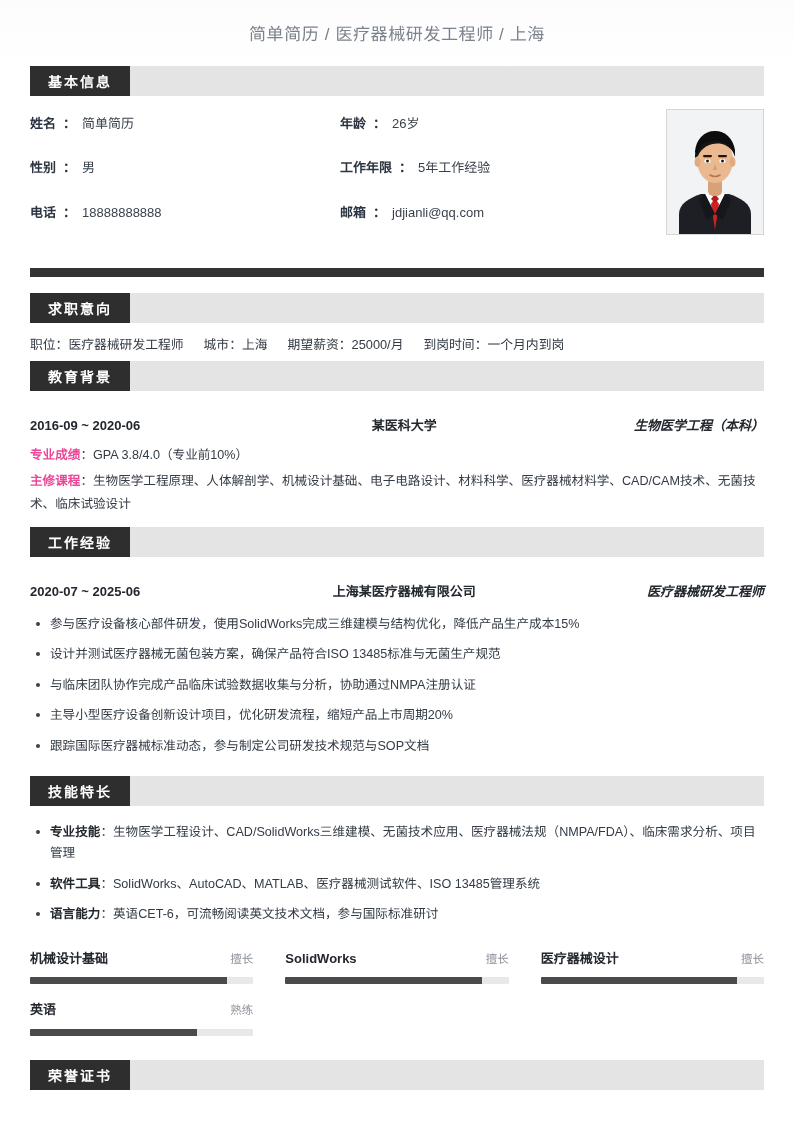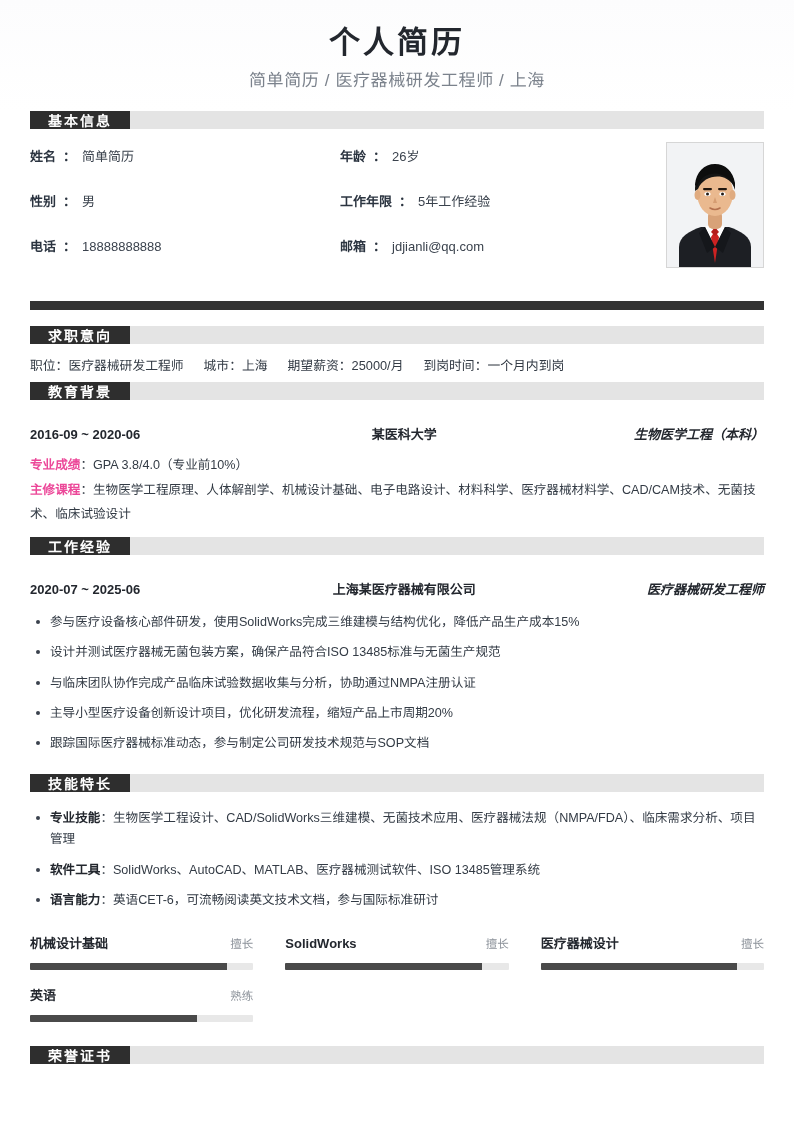--- a/index.html
+++ b/index.html
@@ -46,21 +46,21 @@
   .resume-subtitle {
     font-size: 17px;
     color: #7b828c;
     letter-spacing: 0.6px;
     line-height: 1.5;
   }
 
   
   .section-head {
     position: relative;
-    height: 18px;
+    height: 30px;
     background: #e4e4e4;
     margin: 0 0 0 0;
     display: flex;
     align-items: stretch;
   }
   .section-head .tag {
     background: #2e2e2e;
     color: #ffffff;
     font-size: 14px;
     font-weight: 700;
@@ -221,21 +221,20 @@
     height: 100%;
     background: #4a4a4a;
   }
 </style>
 </head>
 <body>
 
 <div class="page">
 
   <div class="resume-header">
-    <div class="resume-title">个人简历</div>
     <div class="resume-subtitle">简单简历 / 医疗器械研发工程师 / 上海</div>
   </div>
 
   <div class="page-inner">
 
     <div class="section-head">
       <div class="tag">基本信息</div>
       <div class="tail"></div>
     </div>
 

